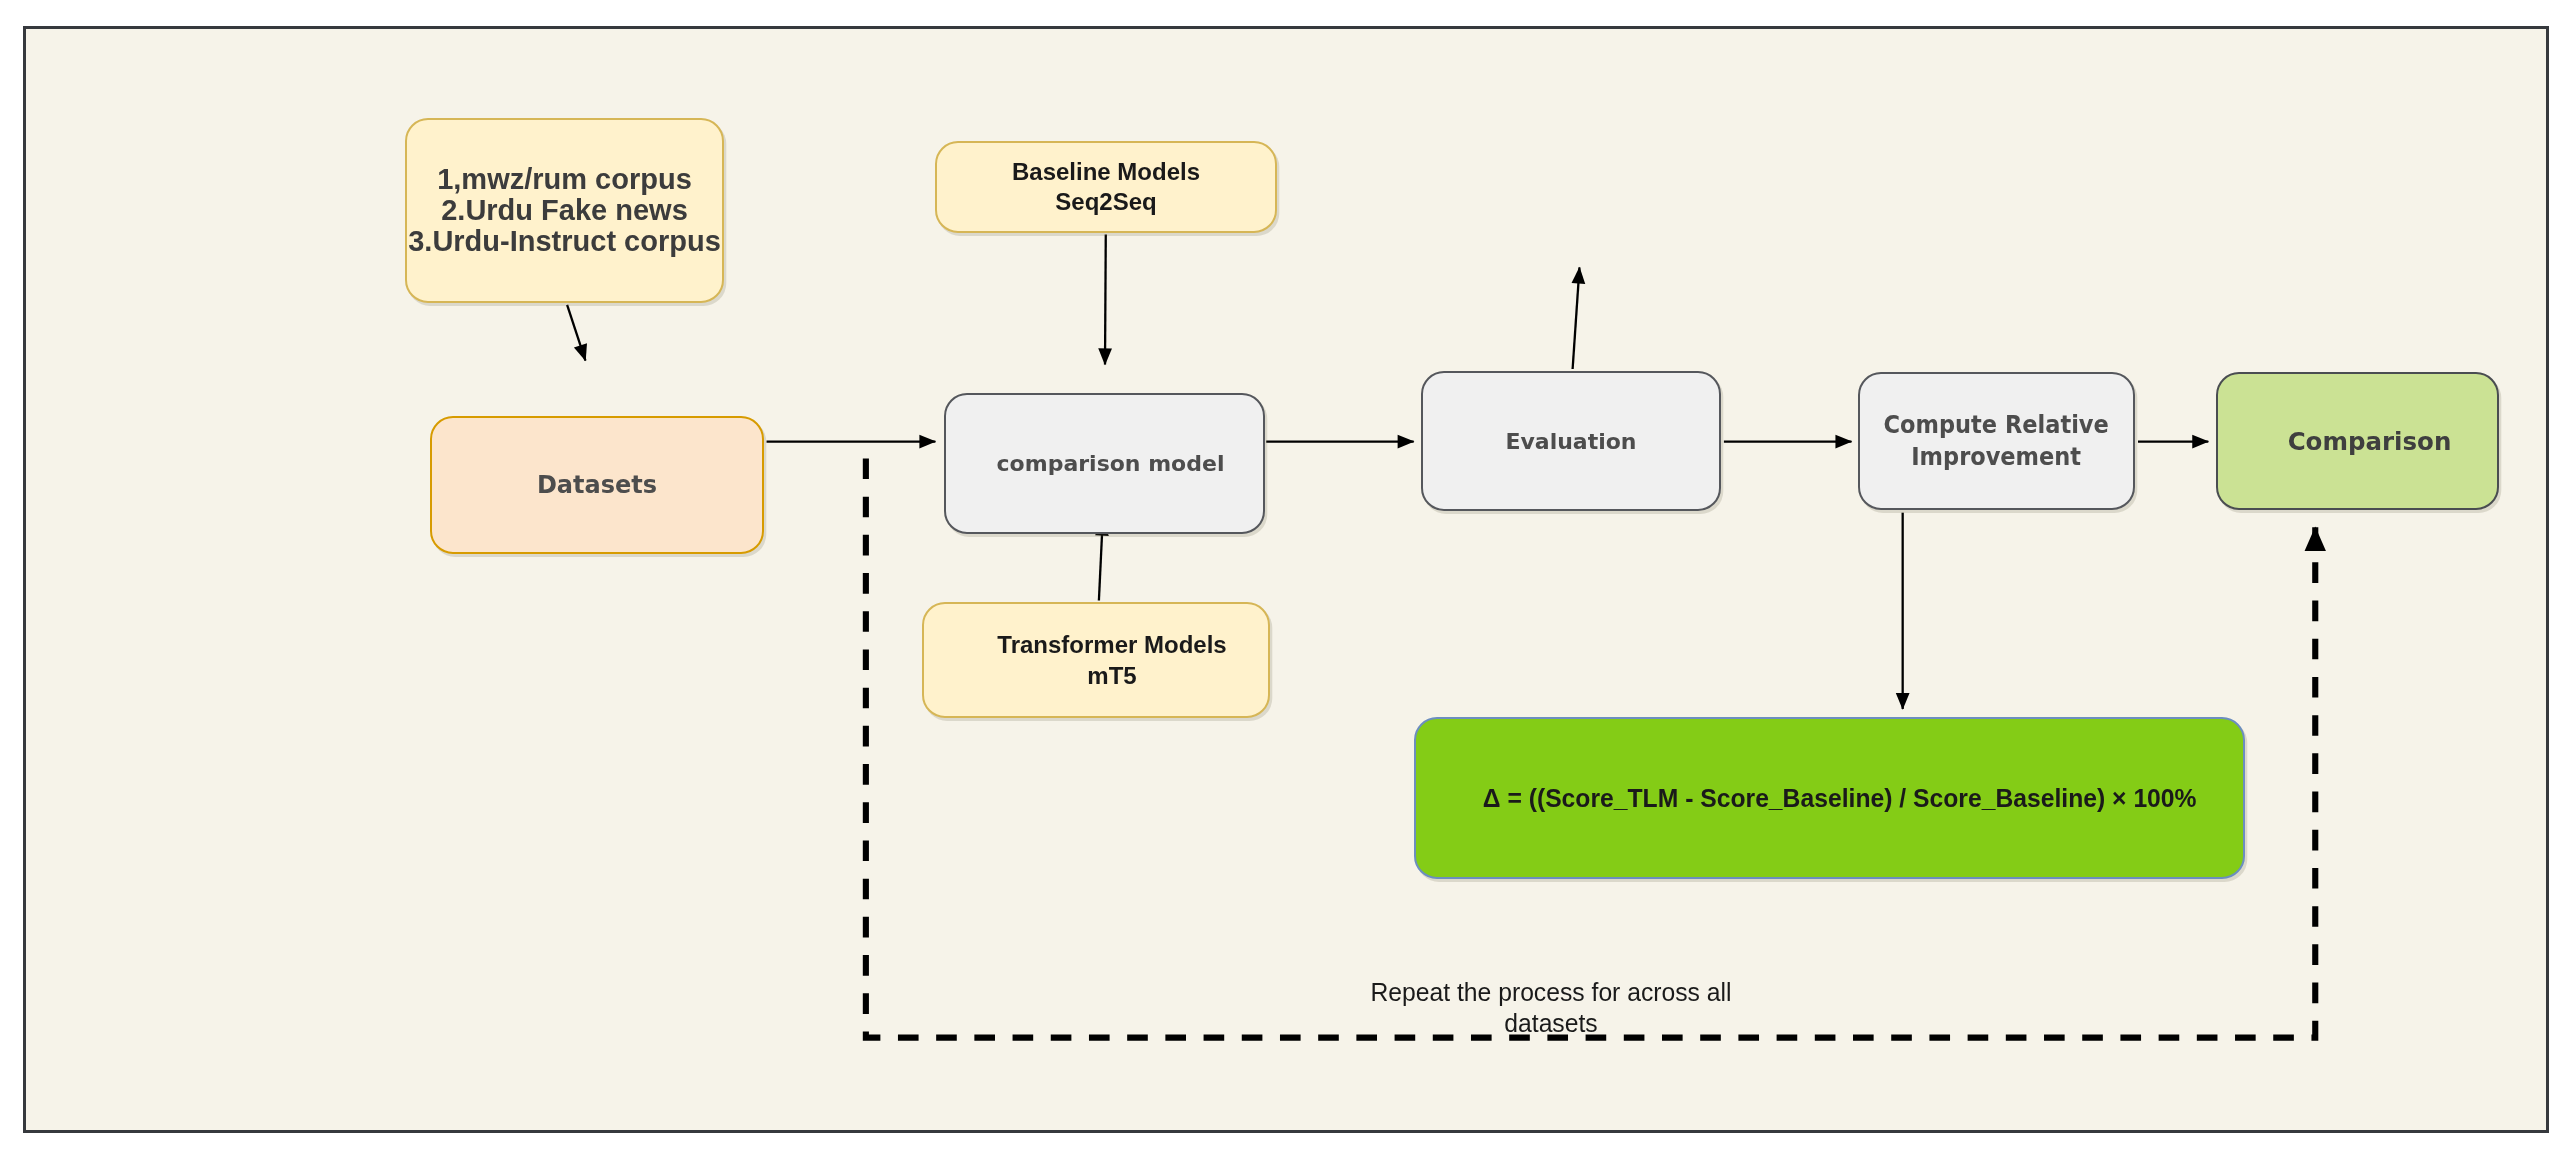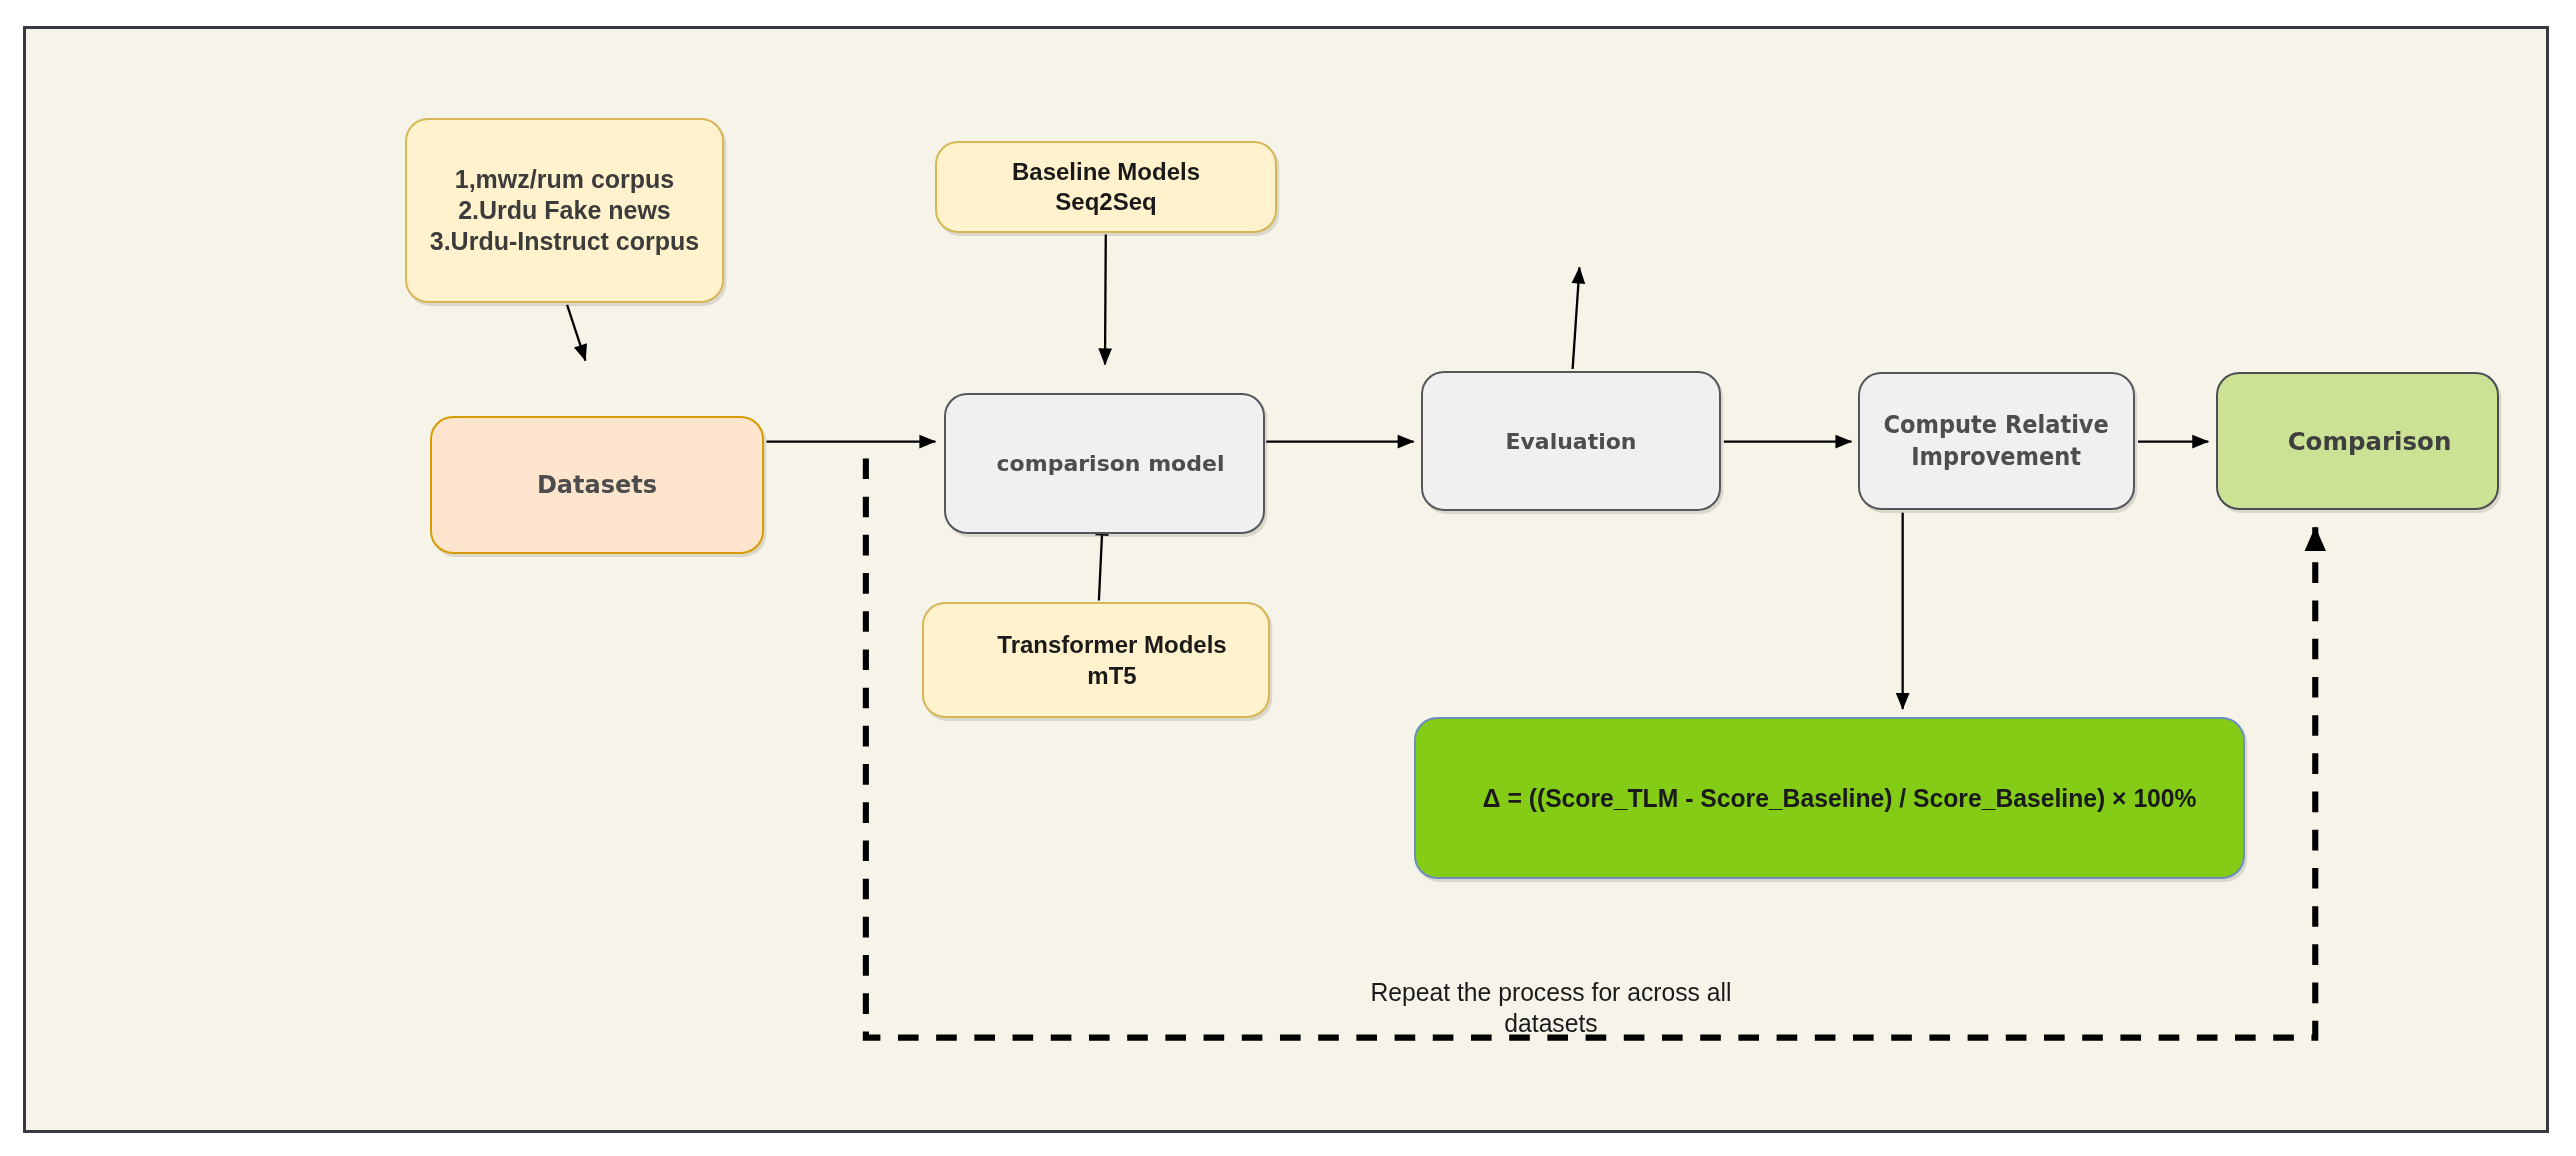--- a/index.html
+++ b/index.html
@@ -15,21 +15,21 @@
   .orange{background:#fce5cc;border-color:#d79b00;}
   .gray  {background:#f0f0f0;border-color:#55575c;}
   .green {background:#cbe294;border-color:#4a4d51;}
   .blue  {background:#84cc16;border-color:#6c8ebf;padding-left:20px;}
   .lbl{white-space:pre-line;}
   .t-sans{font-family:"Liberation Sans",sans-serif;font-weight:bold;}
   .t-wide{font-family:"DejaVu Sans",sans-serif;font-weight:bold;}
   .cond90{transform:scaleX(0.90);}
   .cond95{transform:scaleX(0.95);}
 
-  .n-corpus     {left:405px; top:118px;width:319px; height:185px;font-size:25px;line-height:31px;color:#3c3c3c;}
+  .n-corpus     {left:405px; top:118px;width:319px; height:185px;font-size:29px;line-height:31px;color:#3c3c3c;}
   .n-datasets   {left:430px; top:372px;width:334px; height:138px;font-size:24px;color:#4d4d4d;margin-top:44px;}
   .n-baseline   {left:935px;top:141px;width:342px; height:92px;font-size:24px;line-height:30px;color:#1a1a1a;}
   .n-compmodel  {left:944px;top:393px;width:321px; height:141px;font-size:22px;color:#4d4d4d;padding-left:12px;}
   .n-transformer{left:922px;top:602px;width:348px; height:116px;font-size:24px;line-height:31px;color:#1a1a1a;padding-left:32px;}
   .n-rouge      {left:1420px;top:118px;width:322px; height:139px;font-size:23px;line-height:31px;color:#1a1a1a;}
   .n-evaluation {left:1421px;top:371px;width:300px; height:140px;font-size:22px;color:#4d4d4d;}
   .n-compute    {left:1858px;top:372px;width:277px; height:138px;font-size:25px;line-height:32px;color:#4d4d4d;}
   .n-comparison {left:2216px;top:372px;width:283px; height:138px;font-size:24.5px;color:#3f3f3f;padding-left:24px;}
   .n-formula    {left:1414px;top:717px;width:831px;height:162px;font-size:26px;color:#1a1a1a;}
 

